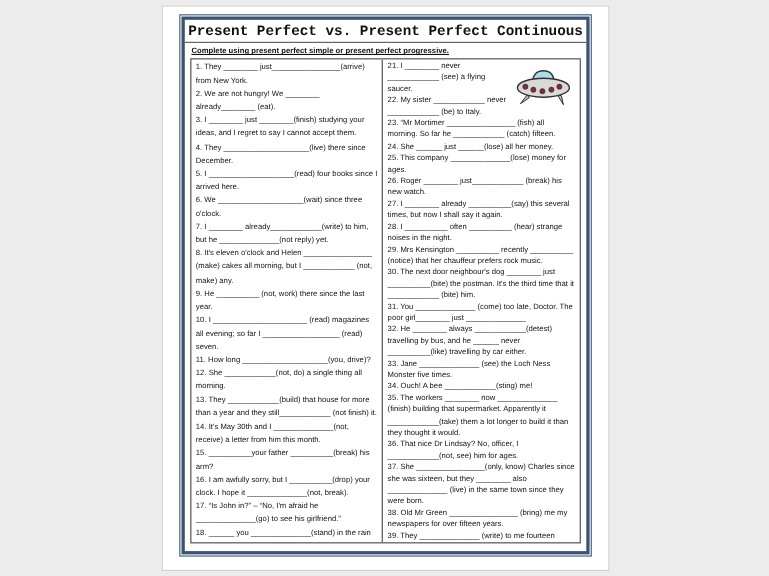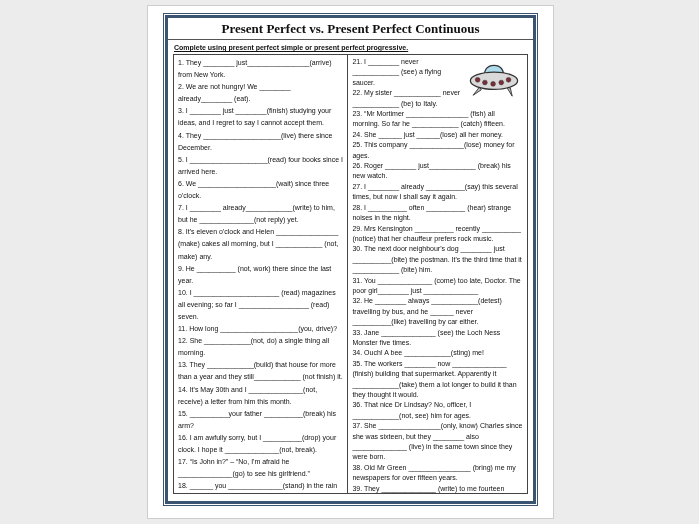--- a/index.html
+++ b/index.html
@@ -17,21 +17,21 @@
     position:absolute;left:15px;top:7px;right:15px;bottom:12px;
     border:1px solid var(--frame,#3a5472);
     padding:1px;box-sizing:border-box;
   }
   .frame-inner{
     border:3px solid var(--frame,#3a5472);
     height:100%;box-sizing:border-box;
     display:flex;flex-direction:column;background:#fff;
   }
   .title{
-    font-family:Liberation Serif, serif;font-weight:bold;font-size:13px;
+    font-family:Liberation Mono, monospace;font-weight:bold;font-size:13px;
     color:#111;text-align:center;padding:3px 0 2px;
     border-bottom:1px solid #555;
   }
   .instruction{
     font-size:7px;font-weight:bold;text-decoration:underline;
     color:#111;padding:4px 6px 1px;
   }
   .worksheet{
     flex:1;margin:2px 5px 7px;border:1px solid #444;
     display:flex;overflow:hidden;

